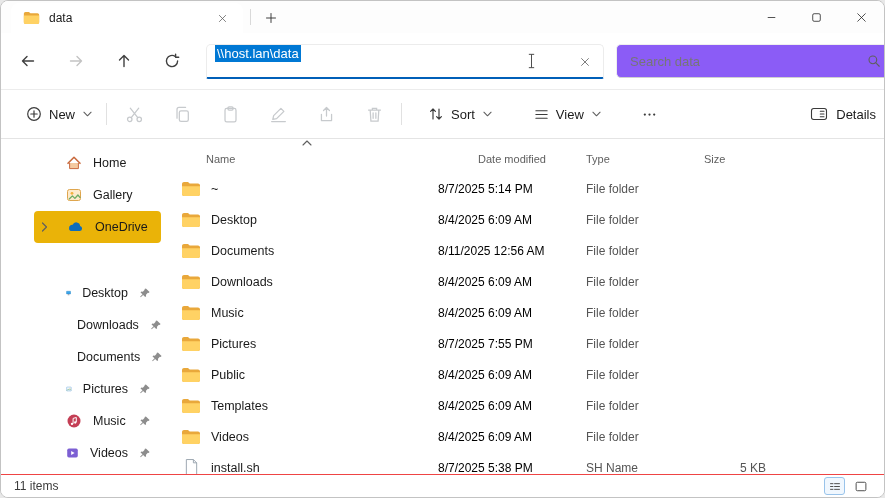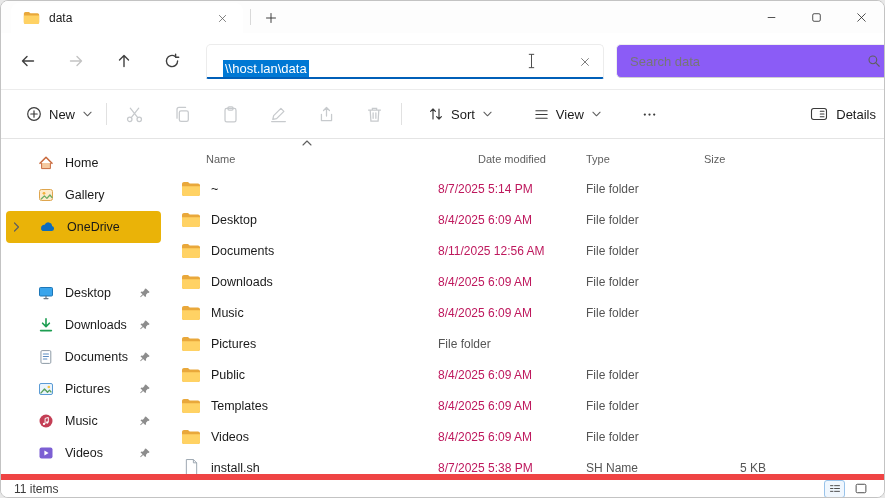--- a/index.html
+++ b/index.html
@@ -15,66 +15,66 @@
   .tab-close{margin-left:auto;color:#5f5f5f;width:22px;height:22px;display:flex;align-items:center;justify-content:center;border-radius:4px;}
   .tab-sep{position:absolute;left:249px;top:8px;width:1px;height:16px;background:#d9d9d9;}
   .new-tab{position:absolute;left:258px;top:5px;width:24px;height:24px;display:flex;align-items:center;justify-content:center;color:#3b3b3b;border-radius:4px;}
   .win-controls{position:absolute;right:0;top:0;height:32px;display:flex;}
   .wc{width:45px;height:32px;display:flex;align-items:center;justify-content:center;color:#1a1a1a;}
 
   
   .navbar{position:absolute;top:32px;left:0;right:0;height:56px;}
   .nav-btn{position:absolute;top:10px;width:36px;height:36px;display:flex;align-items:center;justify-content:center;color:#3f3f3f;border-radius:4px;}
   .nav-btn.disabled{color:#c3c3c3;}
-  .addressbar{position:absolute;left:205px;top:11px;width:398px;height:35px;background:#fff;border:1px solid #ececec;border-bottom:2px solid #005fb8;border-radius:5px 5px 2px 2px;display:flex;align-items:flex-end;padding-left:16px;}
+  .addressbar{position:absolute;left:205px;top:11px;width:398px;height:35px;background:#fff;border:1px solid #ececec;border-bottom:2px solid #005fb8;border-radius:5px 5px 2px 2px;display:flex;align-items:flex-start;padding-left:8px;}
   .addr-sel{font-size:13px;color:#fff;background:#0078d4;padding:1px 2px;white-space:pre;}
   .ibeam{position:absolute;left:320px;top:8px;color:#4a4a4a;}
   .addr-clear{position:absolute;right:6px;top:5px;width:24px;height:24px;display:flex;align-items:center;justify-content:center;color:#5f5f5f;border-radius:4px;}
   .searchbox{position:absolute;left:615px;top:11px;width:278px;height:34px;background:#8b5cf6;border:1px solid #efefef;border-bottom:1px solid #d0d0d0;border-radius:5px;display:flex;align-items:center;}
   .searchbox input{flex:1;border:none;outline:none;font-size:13px;color:#1a1a1a;padding:0 8px 0 13px;background:transparent;}
   .searchbox input::placeholder{color:#767676;}
   .search-icn{margin-right:12px;color:#5f5f5f;}
 
   
   .toolbar{position:absolute;top:88px;left:0;right:0;height:50px;border-top:1px solid #ececec;border-bottom:1px solid #e4e4e4;display:flex;align-items:center;padding-left:14px;background:#fff;}
   .cmdbtn{display:flex;align-items:center;gap:7px;font-size:13px;color:#1a1a1a;padding:0 11px;height:34px;border-radius:4px;}
   .cmdbtn .chev{color:#5f5f5f;margin-left:1px;}
   .tsep{width:1px;height:22px;background:#e1e1e1;margin:0 3px;}
   .tbtn{width:48px;height:36px;display:flex;align-items:center;justify-content:center;color:#c7cacd;border-radius:4px;}
   .more-btn{width:40px;height:36px;display:flex;align-items:center;justify-content:center;color:#3b3b3b;margin-left:18px;}
   .details-btn{margin-left:auto;display:flex;align-items:center;gap:8px;font-size:13px;color:#1a1a1a;height:34px;padding:0 8px;border-radius:4px;}
   .ml12{margin-left:12px;} .ml20{margin-left:20px;}
 
   
   .body{position:absolute;top:138px;left:0;right:0;bottom:23px;display:flex;overflow:hidden;background:#fff;}
-  .sidebar{width:165px;padding-top:8px;flex:none;}
+  .sidebar{width:165px;padding-top:8px;flex:none;padding-left:28px;}
   .side-item{height:32px;display:flex;align-items:center;gap:11px;padding-left:32px;padding-right:10px;font-size:12.5px;color:#1a1a1a;margin:0 5px;border-radius:4px;position:relative;}
   .side-item.selected{background:#eab308;}
   .side-item .chev-r{position:absolute;left:7px;color:#5f5f5f;}
   .side-item .pin{margin-left:auto;color:#8d8d8d;}
   .side-gap{height:34px;}
 
   .content{flex:1;position:relative;}
   .sort-ind{position:absolute;top:1px;left:136px;color:#5f5f5f;}
   .cols{display:flex;align-items:center;height:24px;margin-top:8px;font-size:11px;color:#5f5f5f;}
   .c-name{width:272px;padding-left:40px;}
   .c-date{width:148px;text-align:center;}
   .c-type{width:118px;}
   .c-size{width:62px;}
   .rows{margin-top:2px;}
   .row{display:flex;align-items:center;height:31px;}
   .name-cell{width:272px;display:flex;align-items:center;gap:10px;padding-left:15px;font-size:12.5px;color:#1a1a1a;}
-  .cell-date{width:148px;font-size:12px;color:#be185d;}
+  .cell-date{width:148px;font-size:12px;color:#000000;}
   .cell-type{width:118px;font-size:12px;color:#555;}
   .cell-size{width:62px;font-size:12px;color:#555;text-align:right;}
   .fi{width:20px;height:16px;flex:none;}
   .fi.file{width:15px;height:19px;margin-left:3px;margin-right:2px;}
 
   
-  .statusbar{position:absolute;bottom:0;left:0;right:0;height:23px;background:#fff;border-top:6px solid #ef4444;display:flex;align-items:center;padding:0 13px;font-size:12px;color:#3b3b3b;}
+  .statusbar{position:absolute;bottom:0;left:0;right:0;height:23px;background:#fff;border-top:1px solid #ef4444;display:flex;align-items:center;padding:0 13px;font-size:12px;color:#3b3b3b;}
   .view-toggles{margin-left:auto;display:flex;gap:5px;align-items:center;}
   .vt{width:21px;height:18px;display:flex;align-items:center;justify-content:center;color:#4a4a4a;border-radius:3px;border:1px solid transparent;}
   .vt.active{border:1px solid #99c3ea;background:#f0f7fe;}
 </style>
 </head>
 <body>
 
 <div class="window">
 
   <div class="titlebar">
@@ -438,20 +438,21 @@
         </div>
 
         <div class="row">
           <span class="name-cell">
               <svg class="fi" viewBox="0 0 20 16">
                 <path d="M1 3c0-1.1.9-2 2-2h4l1.7 1.5H17c1.1 0 2 .9 2 2V13c0 1.1-.9 2-2 2H3c-1.1 0-2-.9-2-2z" fill="#e9a83b"></path>
                 <path d="M1 5.2h18V13c0 1.1-.9 2-2 2H3c-1.1 0-2-.9-2-2z" fill="#ffd264"></path>
               </svg>
               <span>Pictures</span>
             </span>
+          <span class="cell-date">8/7/2025 7:55 PM</span>
           <span class="cell-type">File folder</span>
           <span class="cell-size"></span>
         </div>
 
         <div class="row">
           <span class="name-cell">
               <svg class="fi" viewBox="0 0 20 16">
                 <path d="M1 3c0-1.1.9-2 2-2h4l1.7 1.5H17c1.1 0 2 .9 2 2V13c0 1.1-.9 2-2 2H3c-1.1 0-2-.9-2-2z" fill="#e9a83b"></path>
                 <path d="M1 5.2h18V13c0 1.1-.9 2-2 2H3c-1.1 0-2-.9-2-2z" fill="#ffd264"></path>
               </svg>

